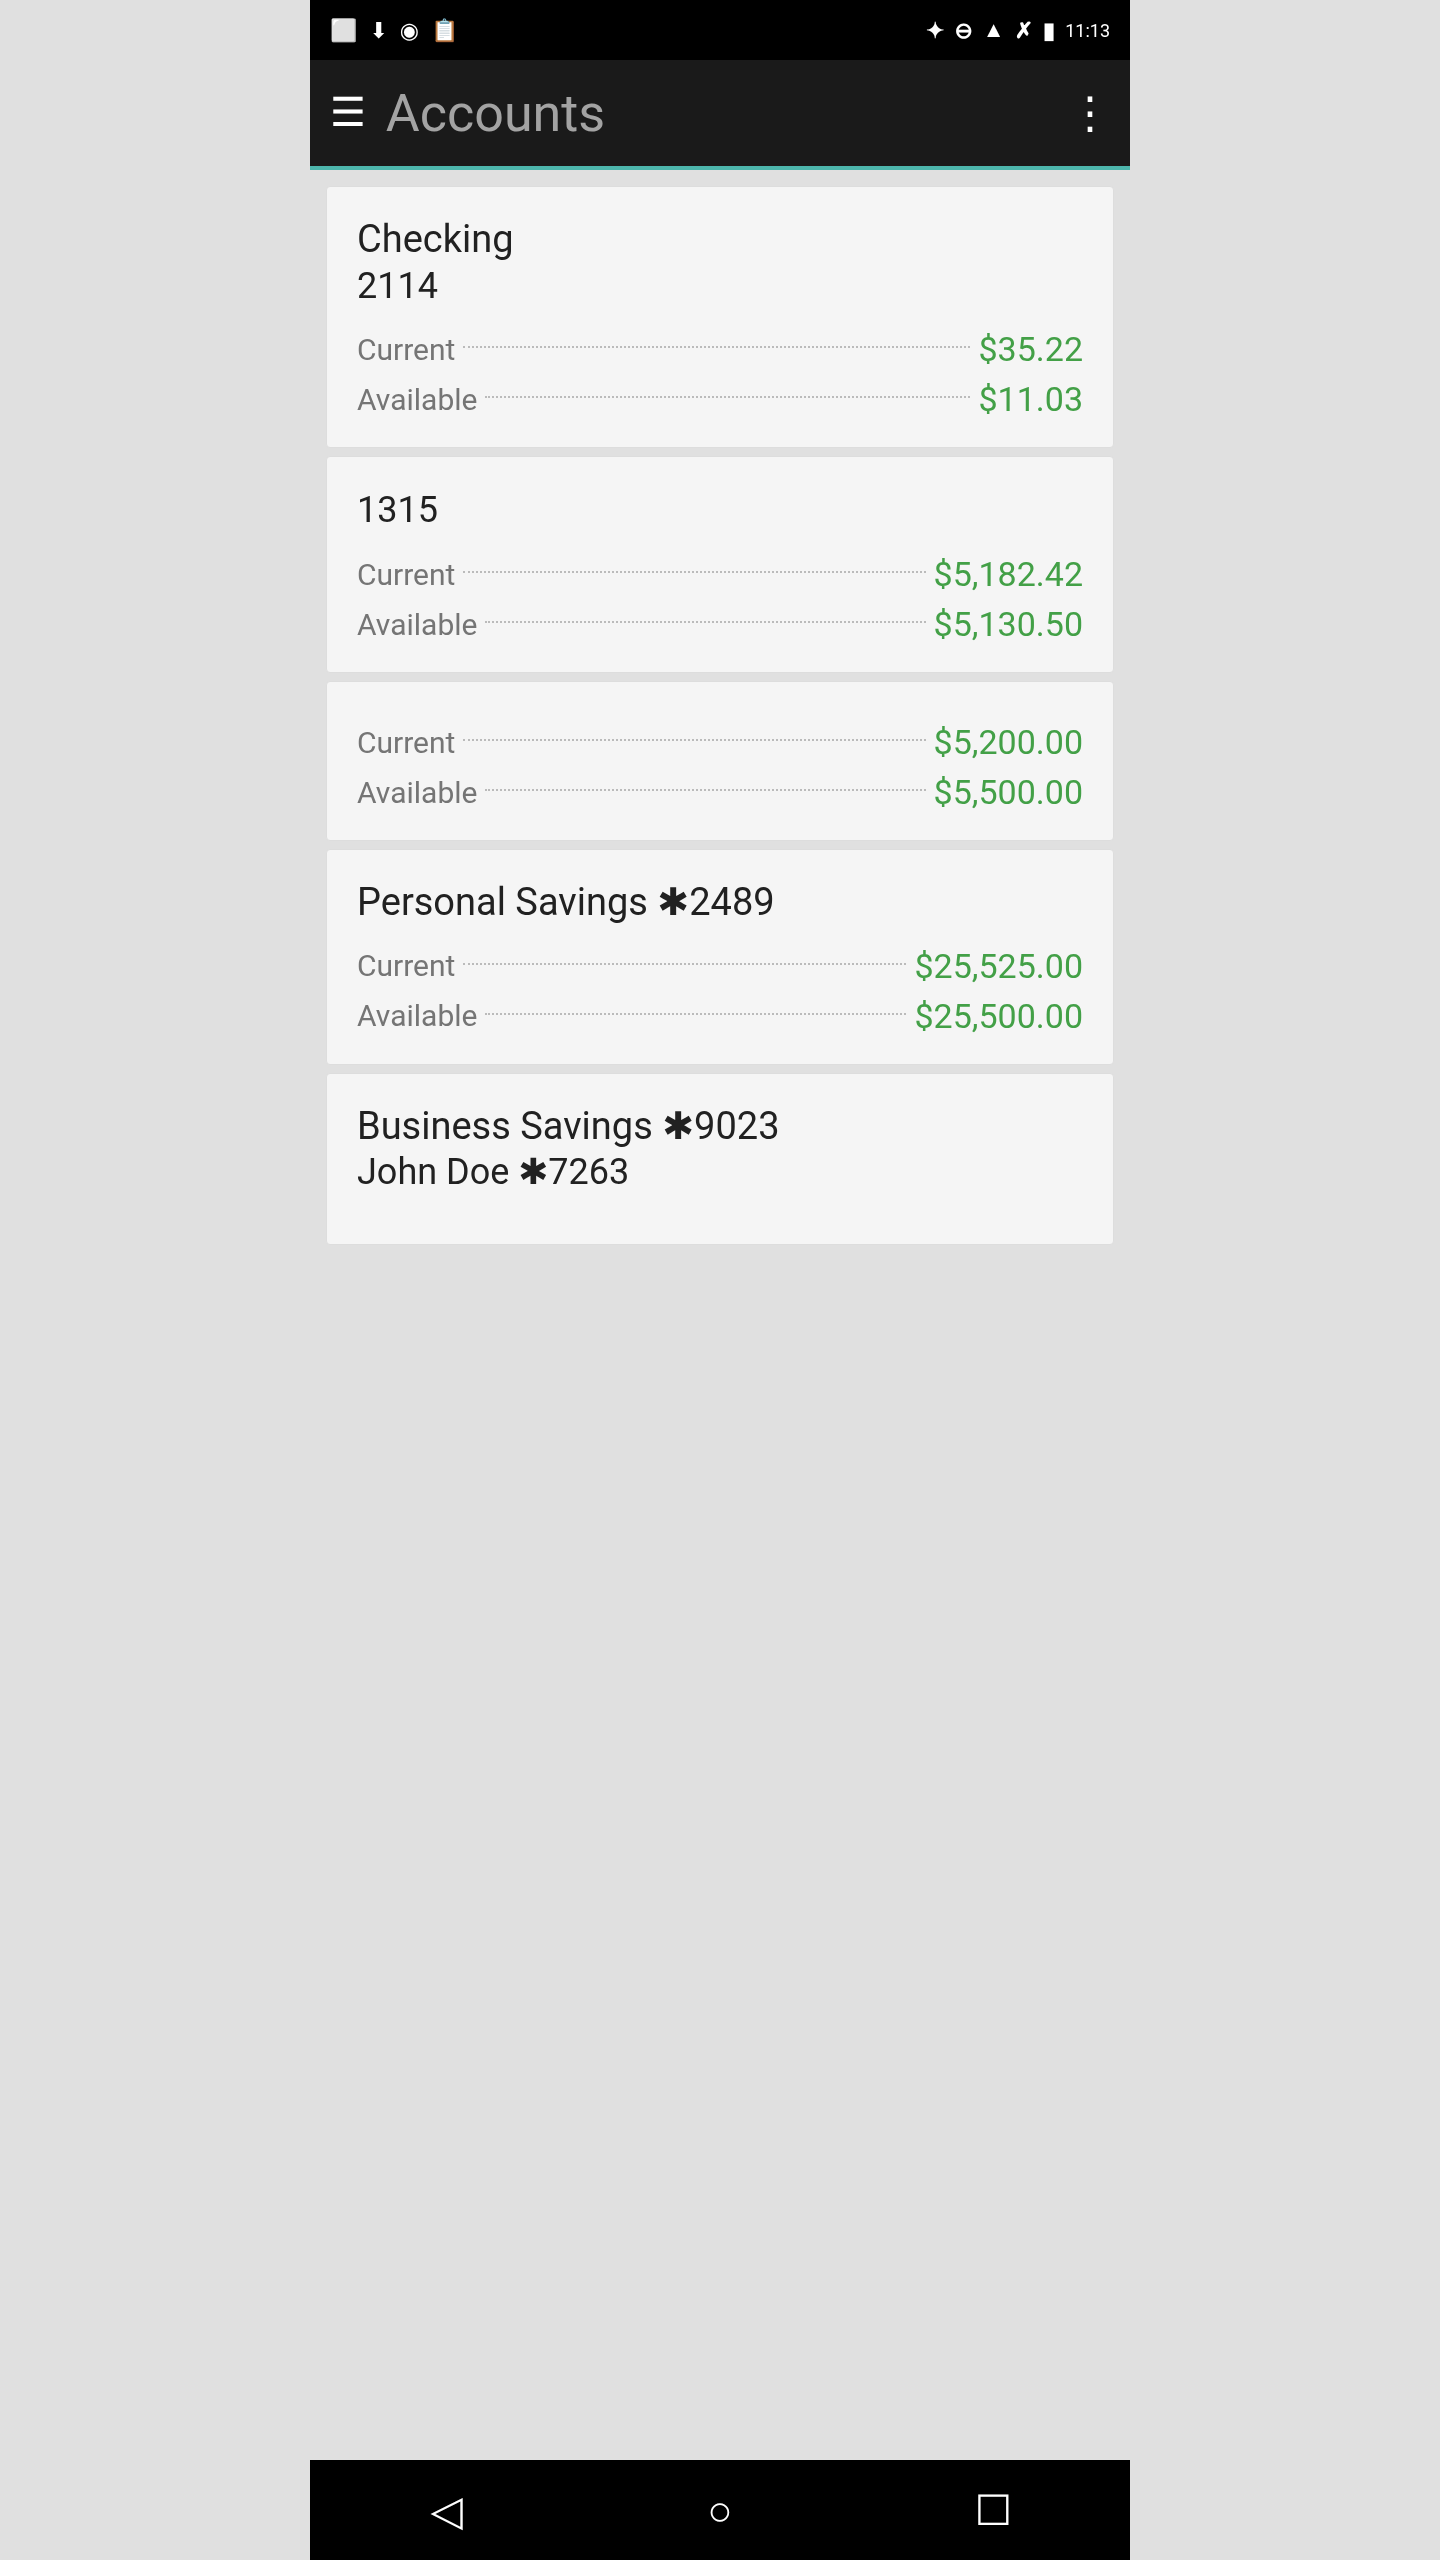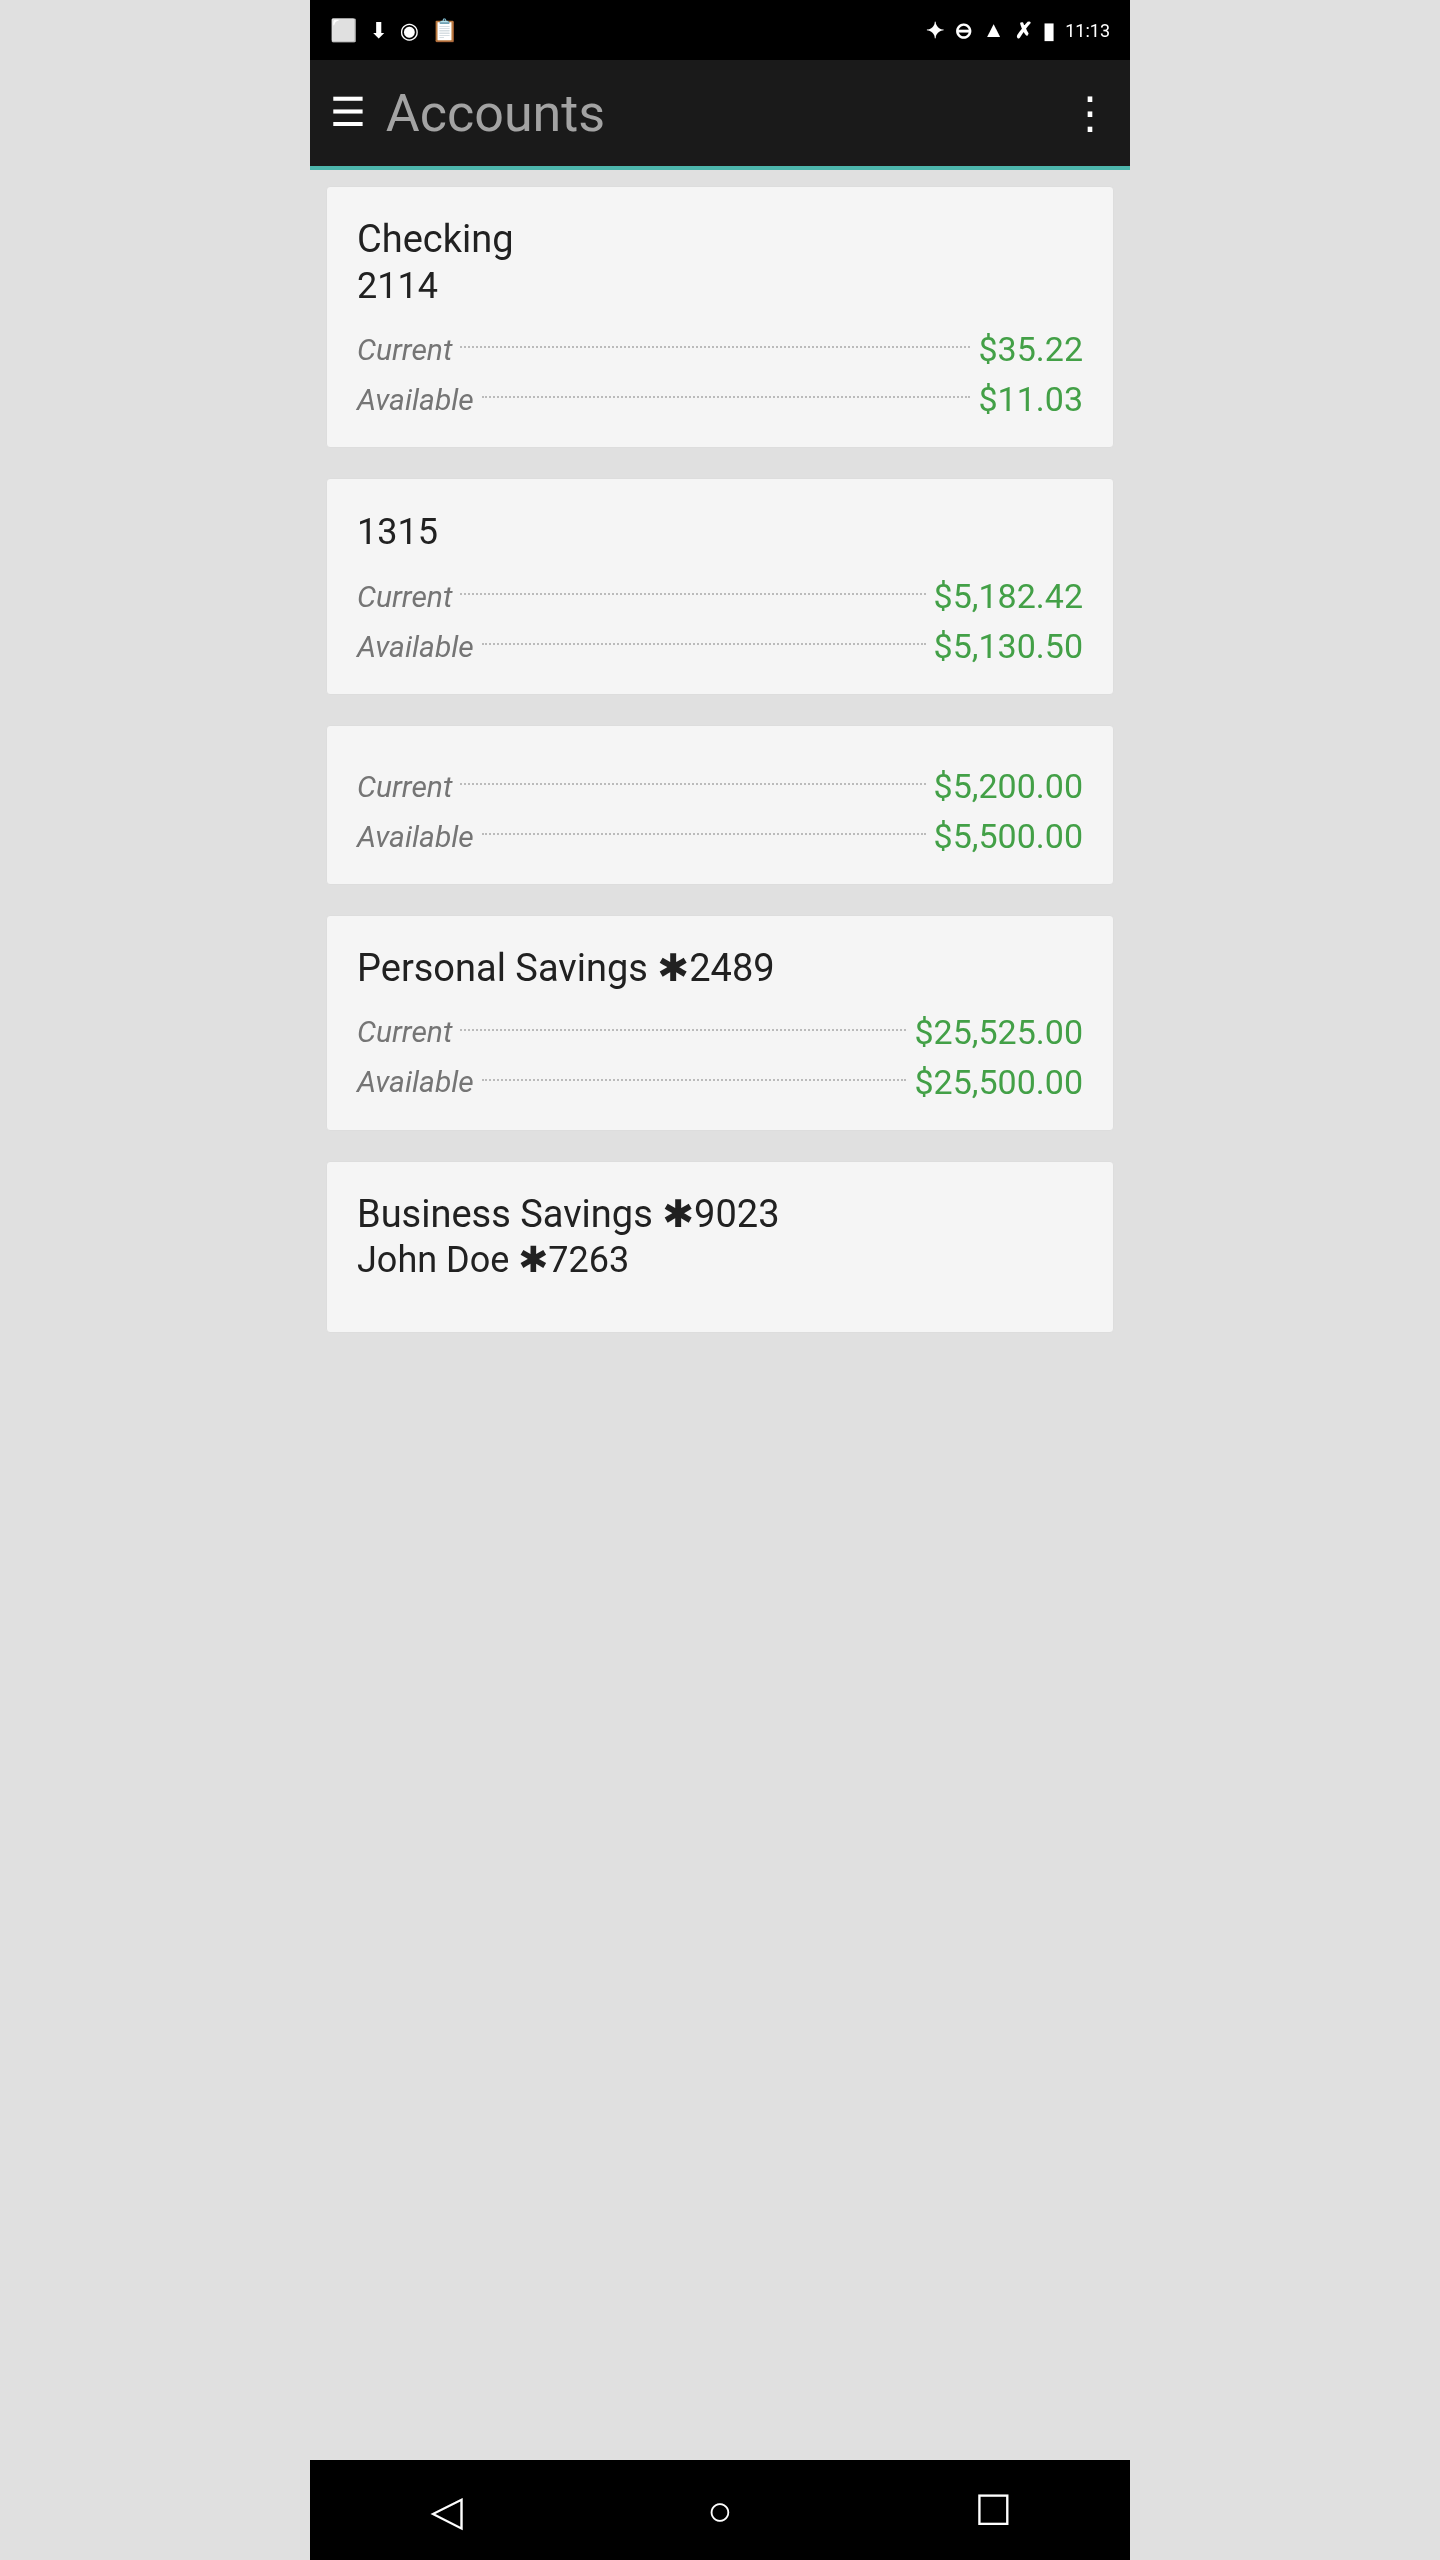--- a/index.html
+++ b/index.html
@@ -84,21 +84,21 @@
       cursor: pointer;
       letter-spacing: -2px;
     }
 
     
     .accounts-list {
       flex: 1;
       padding: 16px 16px;
       display: flex;
       flex-direction: column;
-      gap: 30px;
+      gap: 8px;
       background-color: #e0e0e0;
     }
 
     
     .account-card {
       background-color: #f5f5f5;
       border-radius: 4px;
       padding: 30px 30px 28px 30px;
       border: 1px solid #ddd;
       cursor: pointer;
@@ -123,21 +123,20 @@
       display: flex;
       align-items: center;
       justify-content: space-between;
       margin-top: 10px;
     }
 
     .account-label {
       font-size: 30px;
       color: #757575;
       flex: 0 0 auto;
-      font-style: italic;
     }
 
     .dotted-line {
       flex: 1;
       border-bottom: 2px dotted #bbb;
       margin: 0 8px;
       position: relative;
       top: -2px;
     }
 

